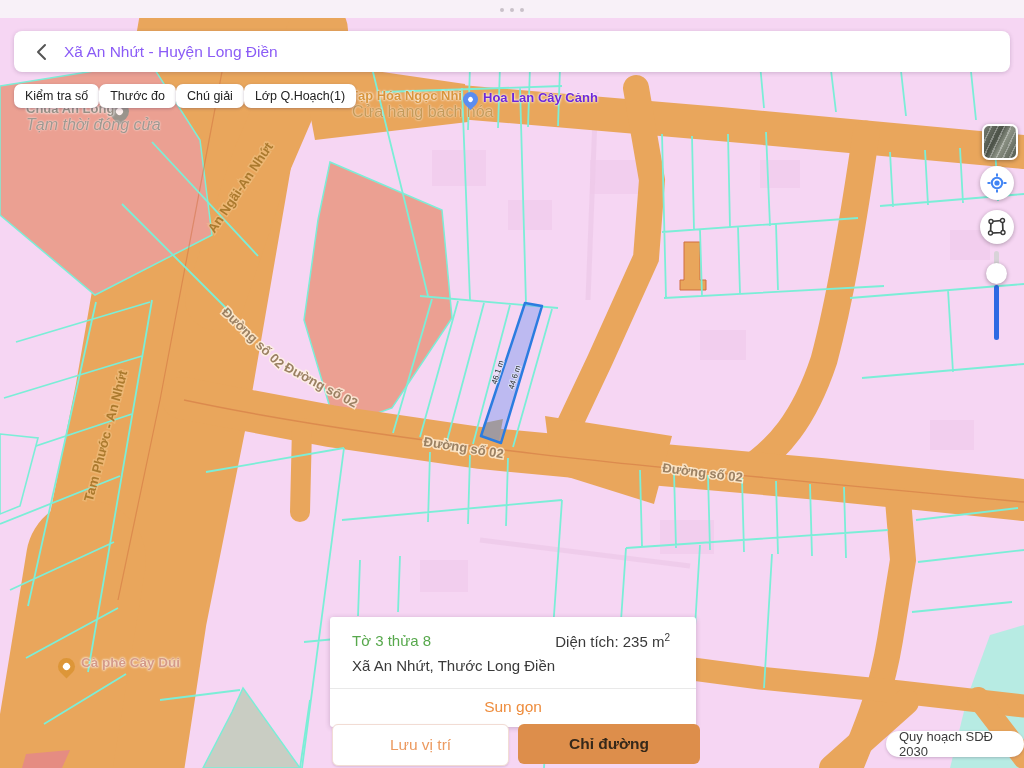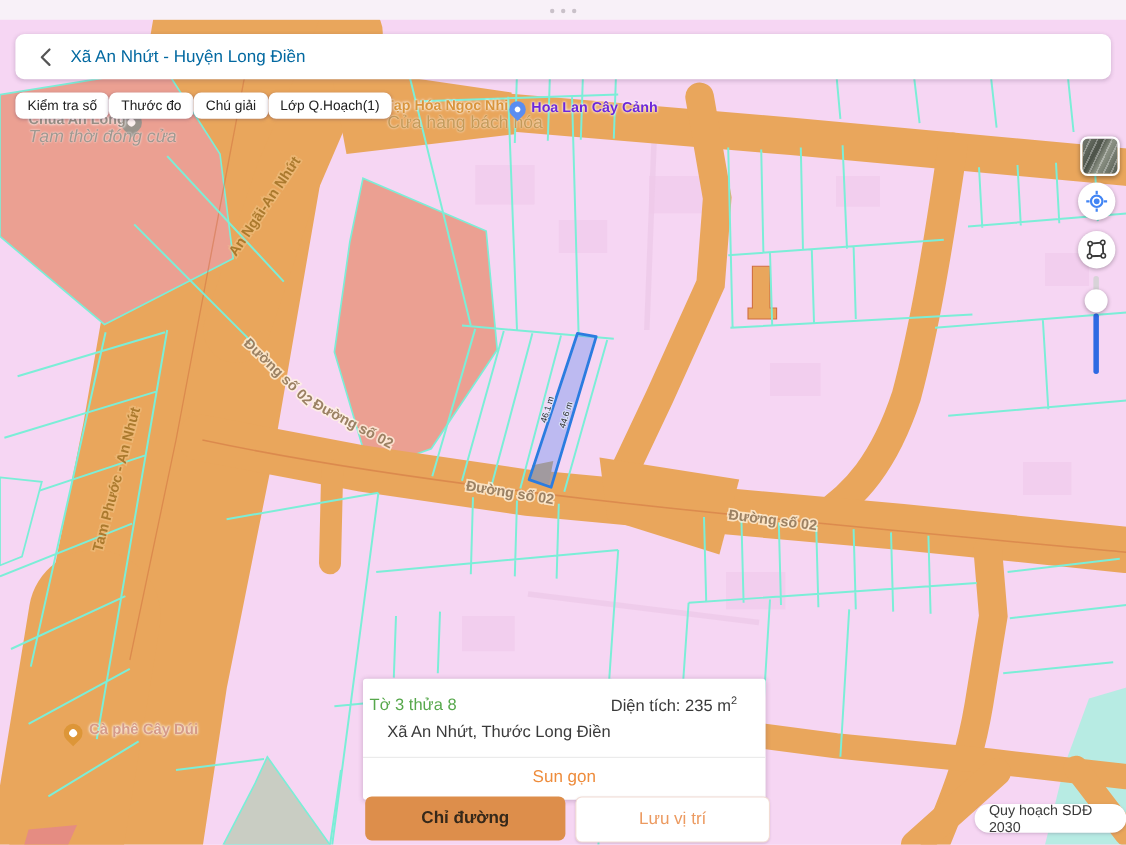--- a/index.html
+++ b/index.html
@@ -22,21 +22,21 @@
   .poi{position:absolute;z-index:5;white-space:nowrap;}
   .poi .nm{font-size:13px;font-weight:bold;text-shadow:0 0 2px #fff,0 0 3px #fff;}
   .poi .sub{font-size:16px;text-shadow:0 0 2px #fff;}
   .pin{position:absolute;border-radius:50% 50% 50% 0;transform:rotate(-45deg);}
   .pin::after{content:"";position:absolute;left:50%;top:50%;width:38%;height:38%;margin:-19% 0 0 -19%;border-radius:50%;background:#fff;}
 
   
   .titlebar{position:absolute;left:14px;top:31px;width:996px;height:41px;background:#fff;border-radius:8px;
             box-shadow:0 1px 4px rgba(70,40,80,.22);display:flex;align-items:center;z-index:20;}
   .back{margin-left:16px;width:22px;height:22px;display:flex;align-items:center;justify-content:center;cursor:pointer;}
-  .title{margin-left:12px;font-size:15.5px;color:#0369a1;}
+  .title{margin-left:12px;font-size:15.5px;color:#8b5cf6;}
 
   
   .chips{position:absolute;left:14px;top:84px;display:flex;gap:0;z-index:20;}
   .chip{background:#fff;border-radius:7px;padding:5px 11px;font-size:12.5px;color:#222;
         box-shadow:0 1px 3px rgba(70,40,80,.3);cursor:pointer;}
 
   
   .layer-thumb{position:absolute;left:982px;top:124px;width:32px;height:32px;border-radius:7px;border:2px solid #fff;
       box-shadow:0 1px 4px rgba(0,0,0,.35);z-index:20;cursor:pointer;overflow:hidden;
       background:linear-gradient(120deg,#757b70 0%,#4c5248 38%,#8b9184 58%,#535a4f 100%);}
@@ -46,21 +46,21 @@
       box-shadow:0 1px 4px rgba(0,0,0,.3);display:flex;align-items:center;justify-content:center;cursor:pointer;}
   .slider{position:absolute;left:0;top:0;z-index:20;}
   .slider .stub{position:absolute;left:994px;top:251px;width:5px;height:19px;border-radius:3px;background:#d8d3d8;}
   .slider .thumb{position:absolute;left:986px;top:263px;width:21px;height:21px;border-radius:50%;background:#fff;
       box-shadow:0 1px 4px rgba(0,0,0,.35);cursor:pointer;}
   .slider .bar{position:absolute;left:994px;top:285px;width:5px;height:55px;border-radius:3px;background:#2e6ae3;}
 
   
   .info-card{position:absolute;left:330px;top:617px;width:366px;background:#fff;border-radius:3px;
       box-shadow:0 1px 5px rgba(70,40,80,.25);z-index:20;}
-  .ic-row1{display:flex;justify-content:space-between;padding:15px 26px 0 6px;}
+  .ic-row1{display:flex;justify-content:space-between;padding:15px 26px 0 22px;}
   .ic-sheet{color:#57a84c;font-size:15px;}
   .ic-area{color:#3a3a3a;font-size:15px;}
   .ic-area sup{font-size:10px;}
   .ic-addr{padding:7px 22px 14px 22px;color:#3a3a3a;font-size:15px;}
   .ic-div{height:1px;background:#e9e9e9;}
   .ic-collapse{text-align:center;padding:9px 0 11px 0;color:#ee8c3c;font-size:15.5px;cursor:pointer;}
 
   
   .actions{position:absolute;left:332px;top:724px;width:368px;display:flex;gap:9px;z-index:20;}
   .btn{height:40px;border-radius:6px;display:flex;align-items:center;justify-content:center;font-size:15.5px;cursor:pointer;}
@@ -251,19 +251,19 @@
     <div class="ic-row1">
       <span class="ic-sheet">Tờ 3 thửa 8</span>
       <span class="ic-area"><span>Diện tích: 235 m</span><sup>2</sup></span>
     </div>
     <div class="ic-addr">Xã An Nhứt, Thước Long Điền</div>
     <div class="ic-div"></div>
     <div class="ic-collapse">Sun gọn</div>
   </div>
 
   <div class="actions">
+    <div class="btn btn-save">Lưu vị trí</div>
     <div class="btn btn-dir">Chỉ đường</div>
-    <div class="btn btn-save">Lưu vị trí</div>
   </div>
 
   <div class="badge">Quy hoạch SDĐ 2030</div>
 
 </div>
 
 </body></html>

